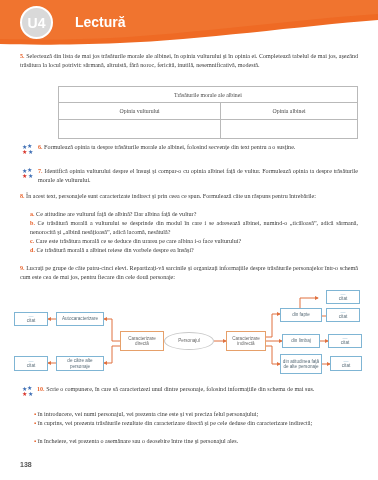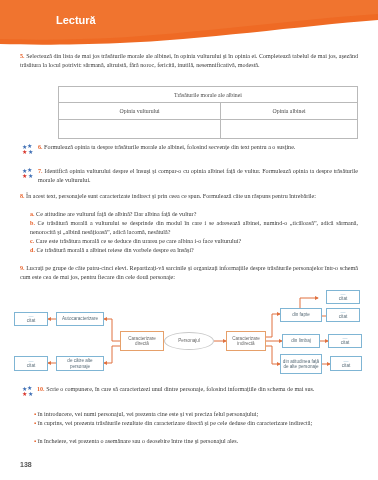--- a/index.html
+++ b/index.html
@@ -35,25 +35,25 @@
     box-sizing: border-box;
     display: flex; align-items: center; justify-content: center;
     color: #ffffff;
     font-family: "Liberation Sans", sans-serif;
     font-weight: bold;
     font-size: 14px;
     letter-spacing: 0px;
   }
   #header-title {
     position: absolute;
-    left: 56px; top: 14px;
+    left: 75px; top: 14px;
     color: #ffffff;
     font-family: "Liberation Sans", sans-serif;
     font-weight: bold;
-    font-size: 11px;
+    font-size: 14px;
   }
 
   .ex {
     position: absolute;
     font-size: 6.1px;
     line-height: 8.6px;
     color: #3a3a3a;
     text-align: justify;
   }
   .ex .num {
@@ -151,20 +151,21 @@
 </head>
 <body>
 
 <div id="page">
 
   <div id="header">
     <svg id="header-bg" viewBox="0 0 378 46" preserveAspectRatio="none">
       <path d="M0,0 L378,0 L378,20 C300,26 200,40 120,43 C70,45 30,45 0,44 Z" fill="#ef6a24"></path>
       <path d="M0,0 L378,0 L378,14 C290,20 190,34 110,38 C62,40 28,40 0,39 Z" fill="#f07c38" opacity="0.55"></path>
     </svg>
+    <div id="unit-badge">U4</div>
     <div id="header-title">Lectură</div>
   </div>
 
   <div class="ex" style="left:20px; top:52px; width:338px;">
     <span class="num">5.</span>
     <span>Selectează din lista de mai jos trăsăturile morale ale albinei, în opinia vulturului şi în opinia ei. Completează tabelul de mai jos, aşezând trăsătura la locul potrivit: sărmană, altruistă, fără noroc, fericită, inutilă, nesemnificativă, modestă.</span>
   </div>
 
   <table id="tbl">
     <tbody>

